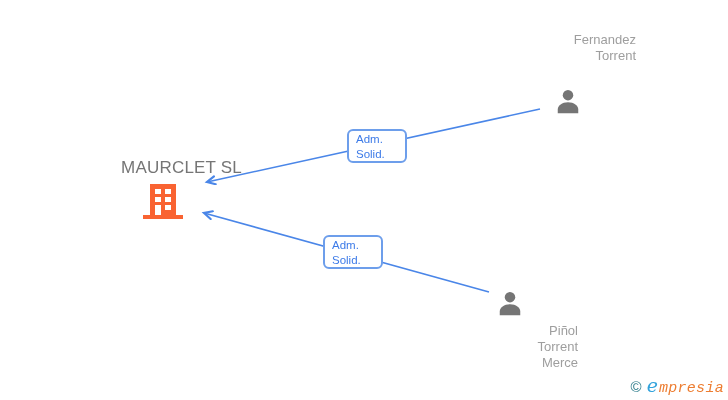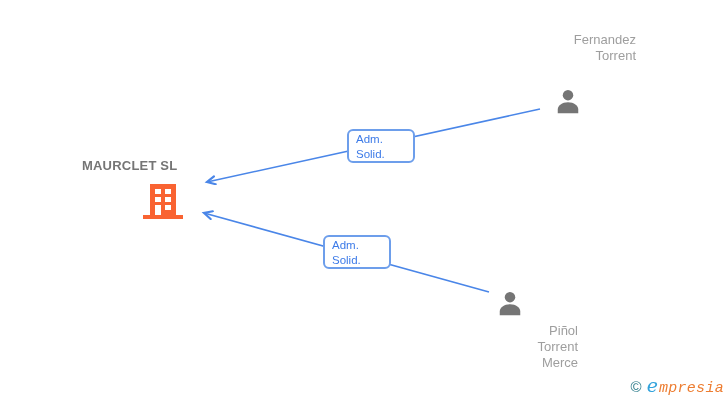--- a/index.html
+++ b/index.html
@@ -3,38 +3,38 @@
 <meta charset="utf-8">
 <style>
   html,body{margin:0;padding:0;background:#ffffff;}
   .canvas{
     position:relative;width:728px;height:400px;background:#ffffff;overflow:hidden;
     font-family:"Liberation Sans", sans-serif;
   }
   .edges-svg{position:absolute;left:0;top:0;z-index:1;}
   .node{position:absolute;z-index:2;}
   .company-label{
-    left:82px;top:158px;width:160px;text-align:left;
-    font-size:13px;font-weight:bold;color:#757575;letter-spacing:.2px;
+    left:82px;top:158px;width:160px;text-align:right;
+    font-size:17px;font-weight:normal;color:#757575;letter-spacing:.2px;
   }
   .building-icon{left:143px;top:183px;width:40px;height:38px;cursor:pointer;}
   .person-icon{width:30px;height:30px;cursor:pointer;}
   .person-icon.p1{left:553px;top:87px;}
   .person-icon.p2{left:495px;top:289px;}
   .person-name{
     width:136px;text-align:right;font-size:13px;line-height:16px;color:#9e9e9e;
   }
   .person-name.n1{left:500px;top:32px;}
   .person-name.n2{left:442px;top:323px;}
   .person-name span, .edge-label span{display:block;}
   .edge-label{
     position:absolute;z-index:3;width:41px;height:29px;
     background:#ffffff;border:2px solid #6d9eeb;border-radius:6px;
     color:#3d7be8;font-size:11.5px;line-height:14.5px;
-    padding:1px 16px 0 7px;
+    padding:1px 8px 0 7px;
   }
   .edge-label.e1{left:347px;top:129px;}
   .edge-label.e2{left:323px;top:235px;}
   .brand{
     position:absolute;right:4px;bottom:3px;z-index:2;
     display:flex;align-items:baseline;cursor:pointer;
   }
   .brand .copy{color:#2a7b8a;font-size:15px;margin-right:5px;}
   .brand .b-e{
     color:#33a3dc;font-size:19px;font-style:italic;

